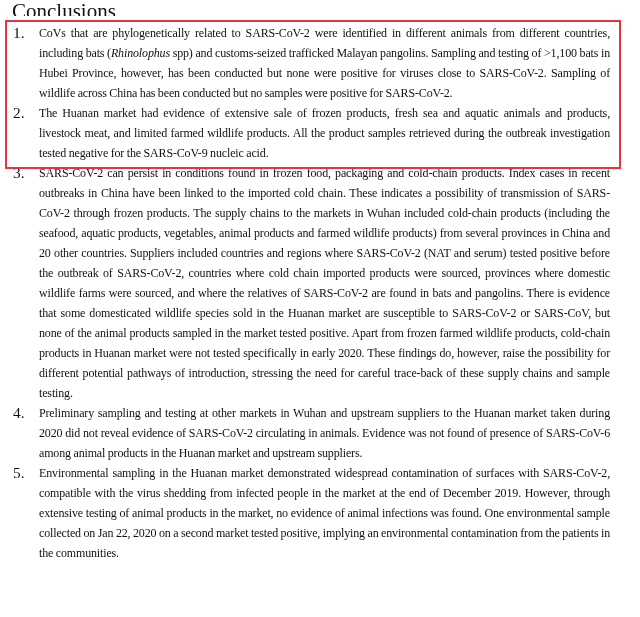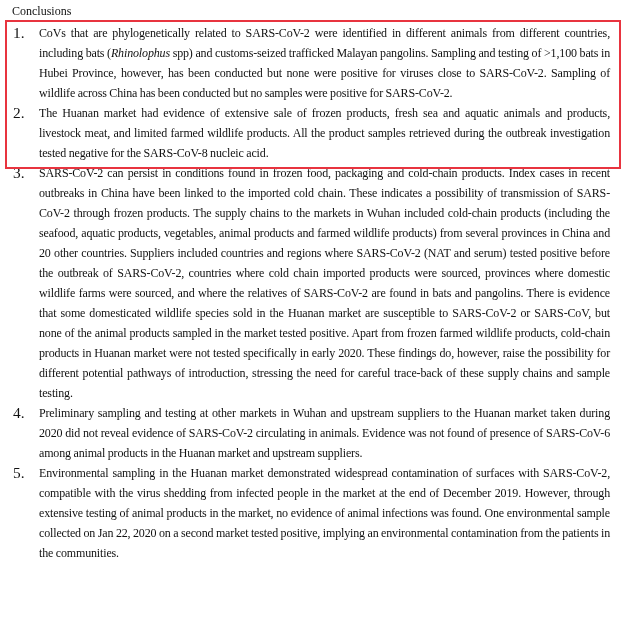--- a/index.html
+++ b/index.html
@@ -2,21 +2,21 @@
 <html><head>
   <meta charset="utf-8">
   <style>
     html, body { margin: 0; padding: 0; background: #ffffff; }
     body {
       width: 640px; height: 617px; overflow: hidden; position: relative;
       font-family: "Liberation Serif", serif; color: #111111;
     }
     .heading {
       position: absolute; left: 12px; top: 2px;
-      font-size: 12px; line-height: 18px;
+      font-size: 21px; line-height: 18px;
       text-decoration: underline; text-underline-offset: 2px;
       height: 14px; overflow: hidden;
     }
     .list { position: absolute; left: 0; top: 23px; width: 640px; }
     .item { position: relative; padding-left: 39px; width: 571px; }
     .num { position: absolute; left: 13px; top: 0; font-size: 15.4px; line-height: 20px; }
     .txt {
       font-size: 12px; line-height: 20px; text-align: justify;
       letter-spacing: -0.15px; word-spacing: -0.3px;
     }
@@ -31,21 +31,21 @@
 
 <div class="heading">Conclusions</div>
 
 <div class="list">
   <div class="item">
     <span class="num">1.</span>
     <div class="txt"><span>CoVs that are phylogenetically related to SARS-CoV-2 were identified in different animals from different countries, including bats (</span><i>Rhinolophus</i><span> spp) and customs-seized trafficked Malayan pangolins. Sampling and testing of &gt;1,100 bats in Hubei Province, however, has been conducted but none were positive for viruses close to SARS-CoV-2. Sampling of wildlife across China has been conducted but no samples were positive for SARS-CoV-2.</span></div>
   </div>
   <div class="item">
     <span class="num">2.</span>
-    <div class="txt">The Huanan market had evidence of extensive sale of frozen products, fresh sea and aquatic animals and products, livestock meat, and limited farmed wildlife products. All the product samples retrieved during the outbreak investigation tested negative for the SARS-CoV-8 nucleic acid.</div>
+    <div class="txt">The Huanan market had evidence of extensive sale of frozen products, fresh sea and aquatic animals and products, livestock meat, and limited farmed wildlife products. All the product samples retrieved during the outbreak investigation tested negative for the SARS-CoV-9 nucleic acid.</div>
   </div>
   <div class="item">
     <span class="num">3.</span>
     <div class="txt">SARS-CoV-2 can persist in conditions found in frozen food, packaging and cold-chain products. Index cases in recent outbreaks in China have been linked to the imported cold chain. These indicates a possibility of transmission of SARS-CoV-2 through frozen products. The supply chains to the markets in Wuhan included cold-chain products (including the seafood, aquatic products, vegetables, animal products and farmed wildlife products) from several provinces in China and 20 other countries. Suppliers included countries and regions where SARS-CoV-2 (NAT and serum) tested positive before the outbreak of SARS-CoV-2, countries where cold chain imported products were sourced, provinces where domestic wildlife farms were sourced, and where the relatives of SARS-CoV-2 are found in bats and pangolins. There is evidence that some domesticated wildlife species sold in the Huanan market are susceptible to SARS-CoV-2 or SARS-CoV, but none of the animal products sampled in the market tested positive. Apart from frozen farmed wildlife products, cold-chain products in Huanan market were not tested specifically in early 2020. These findings do, however, raise the possibility for different potential pathways of introduction, stressing the need for careful trace-back of these supply chains and sample testing.</div>
   </div>
   <div class="item">
     <span class="num">4.</span>
     <div class="txt">Preliminary sampling and testing at other markets in Wuhan and upstream suppliers to the Huanan market taken during 2020 did not reveal evidence of SARS-CoV-2 circulating in animals. Evidence was not found of presence of SARS-CoV-6 among animal products in the Huanan market and upstream suppliers.</div>
   </div>
   <div class="item">

